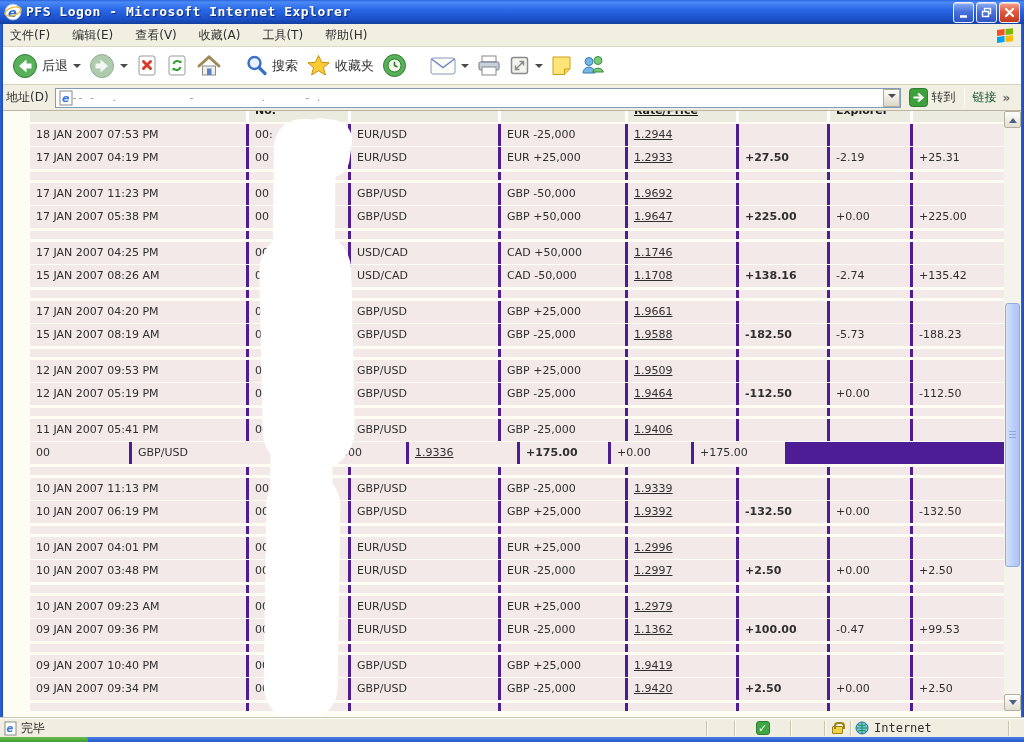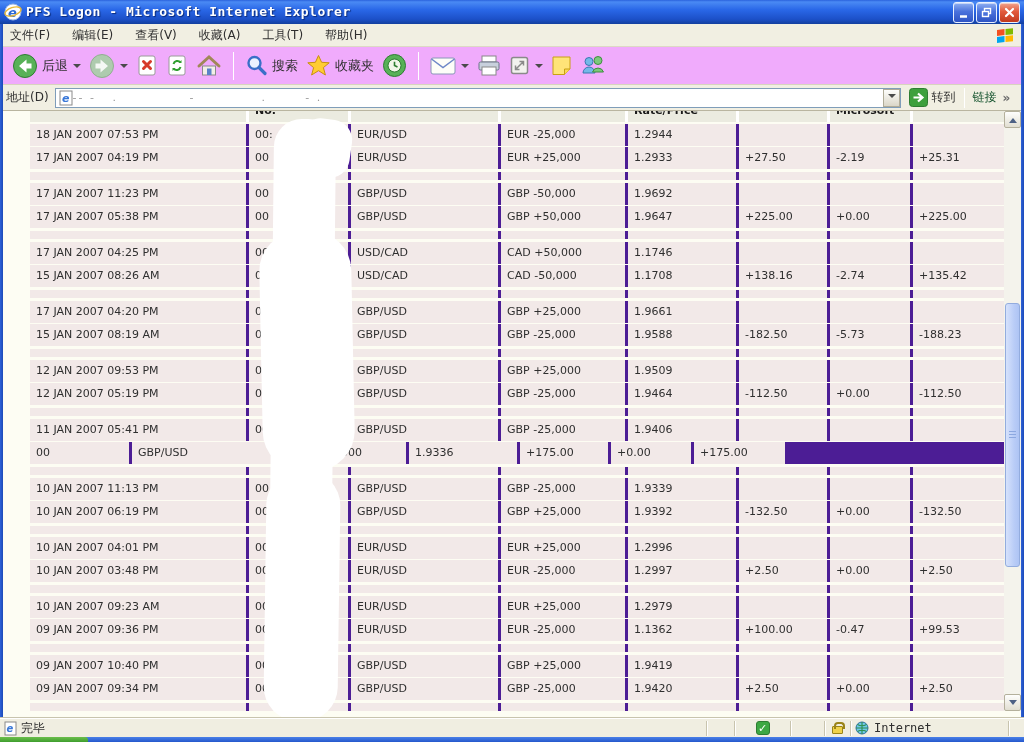--- a/index.html
+++ b/index.html
@@ -33,21 +33,21 @@
   .menubar {
     position:absolute; left:0; top:24px; width:1024px; height:23px;
     background:#F1EFE2; border-bottom:1px solid #DDD9C4;
     display:flex; align-items:center; padding-left:10px; font-size:12px;
   }
   .menu-item { margin-right:22px; white-space:nowrap; cursor:default; }
   .win-flag { margin-left:auto; margin-right:10px; width:18px; height:17px; }
   
   .toolbar {
     position:absolute; left:0; top:47px; width:1024px; height:38px;
-    background:#f0abfc; border-bottom:1px solid #D8D4BE;
+    background:#ffffff; border-bottom:1px solid #D8D4BE;
     display:flex; align-items:center; padding-left:8px; font-size:13px;
   }
   .tool { display:flex; align-items:center; gap:4px; padding:2px 4px; border-radius:3px; white-space:nowrap; }
   .tool svg { flex:none; }
   .drop { width:0; height:0; border:4px solid transparent; border-top-color:#4A4A4A; margin-top:4px; margin-left:1px; }
   .tsep { width:1px; height:28px; background:#CFCBB4; border-right:1px solid #fff; margin:0 7px; }
   
   .addressbar {
     position:absolute; left:0; top:85px; width:1024px; height:26px;
     background:#F1EFE2; border-bottom:1px solid #B9B5A0;
@@ -74,21 +74,21 @@
   
   .content {
     position:absolute; left:3px; top:111px; width:1018px; height:607px;
     background:#FDFDF3; overflow:hidden;
   }
   .table { position:absolute; left:27px; top:0; width:974px; }
   .trow { display:flex; gap:3px; background:#4c1d95; margin-bottom:1px; height:22px; }
   .trow > div { background:#F2E9E8; font-size:11px; line-height:22px; padding-left:6px;
                 overflow:hidden; white-space:nowrap; }
   .c-date{width:216px;} .c-no{width:99px;} .c-pair{width:147px;} .c-amount{width:124px;}
-  .c-rate{width:108px;} .c-pl{width:88px;} .c-int{width:80px;} .c-total{width:91px;}
+  .c-rate{width:108px;text-decoration:underline;} .c-pl{width:88px;font-weight:bold;} .c-int{width:80px;} .c-total{width:91px;}
   .header-row { display:flex; gap:3px; background:#fff; height:11px; overflow:hidden; margin-bottom:2px; }
   .header-row > div { background:#EBEBE0; font-weight:bold; font-size:11px; line-height:22px;
                       margin-top:-11px; height:22px; padding-left:6px; color:#1a1a1a; }
   .seprow { height:8px; margin:3px 0; }
   .seprow > div { height:8px; line-height:8px; }
   
   .redact { position:absolute; background:#fff; }
   .r1 { left:268px; top:8px;   width:62px; height:600px; border-radius:28px; transform:rotate(.6deg); }
   .r2 { left:258px; top:120px; width:92px; height:240px; border-radius:40px; transform:rotate(-1.2deg); }
   .r3 { left:262px; top:360px; width:74px; height:250px; border-radius:34px; transform:rotate(.8deg); }
@@ -300,21 +300,21 @@
 
 <div class="content">
   <div class="table">
     <div class="header-row">
       <div class="c-date"></div>
       <div class="c-no">No.</div>
       <div class="c-pair"></div>
       <div class="c-amount"></div>
       <div class="c-rate">Rate/Price</div>
       <div class="c-pl"></div>
-      <div class="c-int">Microsoft</div>
+      <div class="c-int">Explorer</div>
       <div class="c-total"></div>
     </div>
 
   <div class="trow">
       <div class="c-date">18 JAN 2007 07:53 PM</div>
       <div class="c-no">00:</div>
       <div class="c-pair">EUR/USD</div>
       <div class="c-amount">EUR -25,000</div>
       <div class="c-rate">1.2944</div>
       <div class="c-pl"></div>

